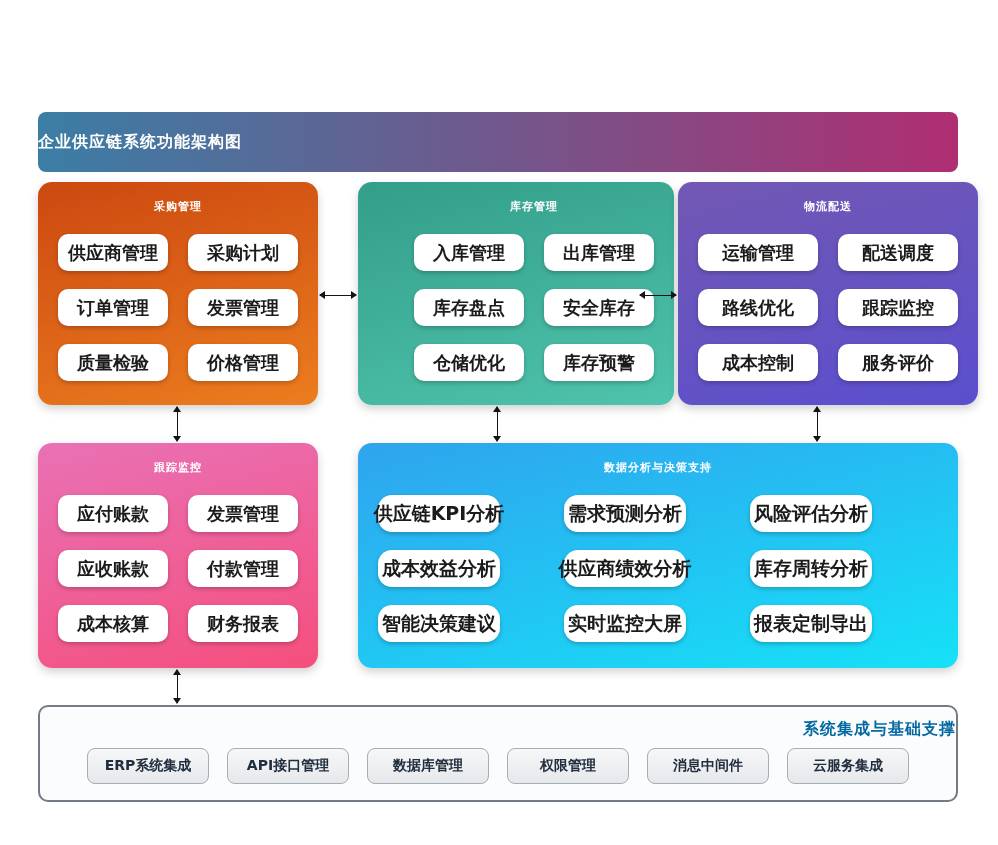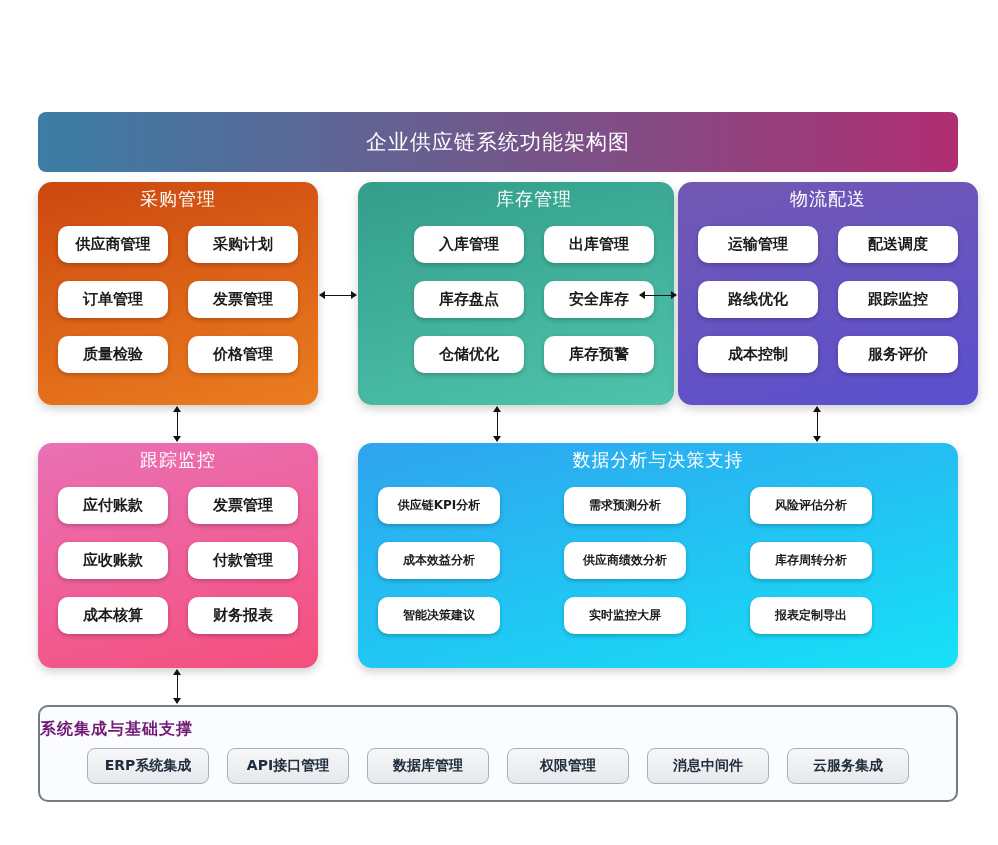--- a/index.html
+++ b/index.html
@@ -8,70 +8,70 @@
     width:998px;height:845px;
     background:#ffffff;
     font-family:"DejaVu Sans","Liberation Sans",sans-serif;
     overflow:hidden;
   }
   
   .banner{
     position:absolute;left:38px;top:112px;width:920px;height:60px;
     border-radius:8px;
     background:linear-gradient(90deg,#3b7ea5 0%,#73568b 52%,#b02e72 100%);
-    display:flex;align-items:center;justify-content:center;
-    color:#ffffff;font-size:21px;font-weight:normal;letter-spacing:1px;
+    display:flex;align-items:center;
+    color:#ffffff;font-size:16px;font-weight:bold;letter-spacing:1px;
   }
   
   .card{
     position:absolute;border-radius:14px;
     box-shadow:0 4px 10px rgba(0,0,0,.18);
   }
   .card-procurement{left:38px;top:182px;width:280px;height:223px;
     background:linear-gradient(165deg,#cc4810 0%,#ec7d1f 100%);}
   .card-inventory{left:358px;top:182px;width:280px;height:223px;
     background:linear-gradient(165deg,#339e8a 0%,#4fc3ab 100%);padding-left:36px;}
   .card-logistics{left:678px;top:182px;width:300px;height:223px;
     background:linear-gradient(165deg,#7258b3 0%,#5a4fce 100%);}
   .card-finance{left:38px;top:443px;width:280px;height:225px;
     background:linear-gradient(165deg,#e971b5 0%,#f54f7d 100%);}
   .card-analytics{left:358px;top:443px;width:600px;height:225px;
     background:linear-gradient(165deg,#2fa4ee 0%,#16e1f7 100%);}
   .card-title{
-    margin:6px 0 0 0;height:22px;line-height:22px;
-    text-align:center;color:#ffffff;font-size:18px;font-weight:normal;
+    margin:14px 0 0 0;height:22px;line-height:22px;
+    text-align:center;color:#ffffff;font-size:11px;font-weight:bold;
     letter-spacing:1px;
   }
   .pill-grid{
     margin:16px 20px 0 20px;
     display:grid;grid-template-columns:1fr 1fr;
     column-gap:20px;row-gap:18px;
   }
   .pill-grid-3{
     margin:16px 0 0 20px;
     display:grid;grid-template-columns:122px 122px 122px;
     column-gap:64px;row-gap:18px;justify-content:start;
   }
   .pill{
     height:37px;border-radius:10px;background:#ffffff;
     display:flex;align-items:center;justify-content:center;
-    color:#1b1b1b;font-size:15px;font-weight:bold;
+    color:#1b1b1b;font-size:18px;font-weight:bold;
     box-shadow:0 2px 4px rgba(0,0,0,.22);
     white-space:nowrap;
   }
-  .pill-grid-3 .pill{width:122px;font-size:12px;}
+  .pill-grid-3 .pill{width:122px;font-size:19px;border-radius:14px;}
   
   .foundation{
     position:absolute;left:38px;top:705px;width:920px;height:97px;
     box-sizing:border-box;
     background:#fbfcfd;border:2px solid #737b84;border-radius:10px;
   }
   .foundation-title{
-    margin:11px 0 0 0;height:21px;line-height:21px;text-align:left;
-    color:#701a75;font-size:16px;font-weight:bold;letter-spacing:1px;
+    margin:11px 0 0 0;height:21px;line-height:21px;text-align:right;
+    color:#0369a1;font-size:16px;font-weight:bold;letter-spacing:1px;
   }
   .foundation-row{
     margin-top:9px;display:flex;justify-content:center;gap:18px;
   }
   .f-pill{
     min-width:122px;height:34px;box-sizing:border-box;padding:17px 12px;
     border:1px solid #a8adb5;border-radius:8px;
     background:linear-gradient(180deg,#f6f7f8 0%,#e5e8eb 100%);
     display:flex;align-items:center;justify-content:center;
     color:#212e3e;font-size:14px;font-weight:bold;white-space:nowrap;

